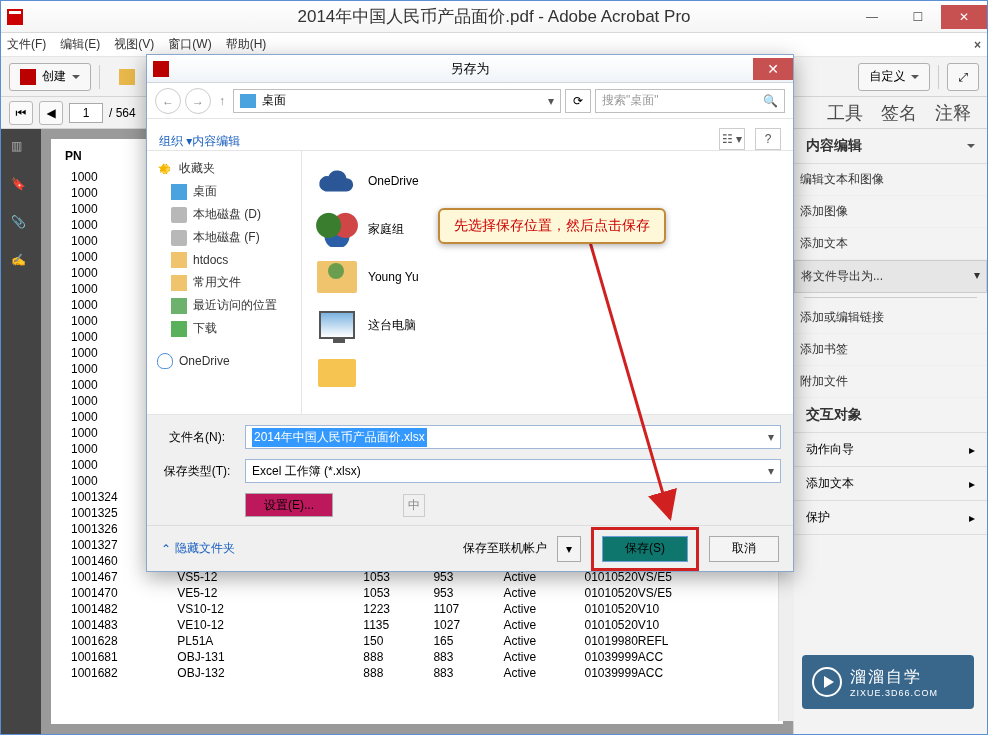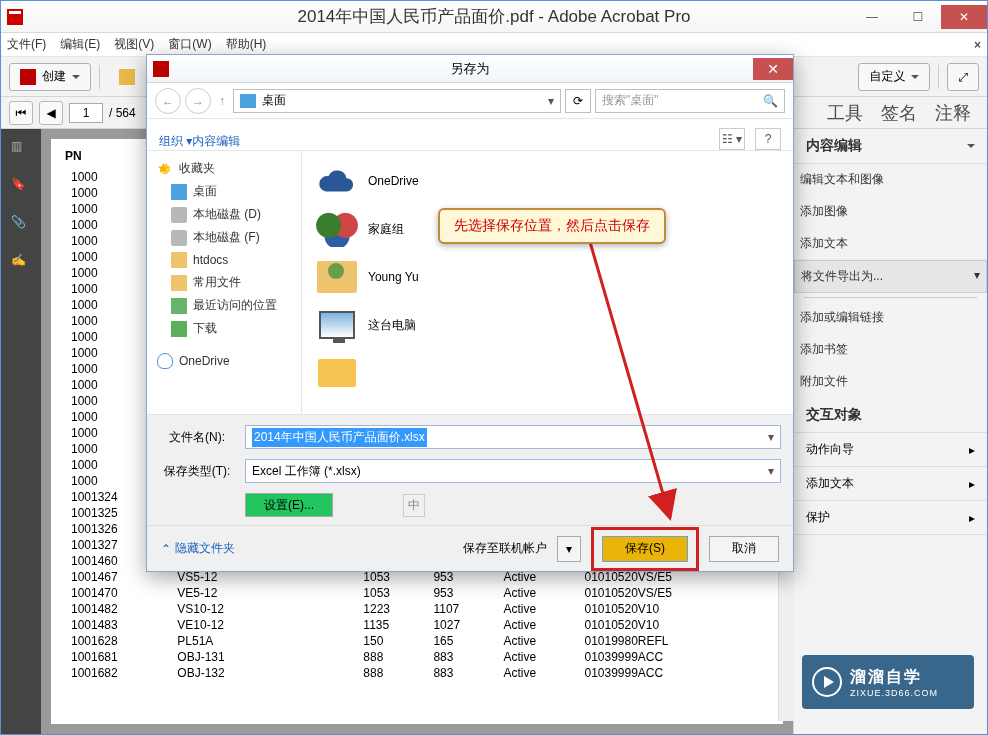--- a/index.html
+++ b/index.html
@@ -76,36 +76,36 @@
 .fi-user::before{content:"";position:absolute;width:40px;height:32px;background:#f0c36d;border-radius:2px}
 .fi-user::after{content:"";position:absolute;width:16px;height:16px;background:#6a9e4e;border-radius:50%;top:4px;left:12px}
 .fi-pc{width:36px;height:28px;border:2px solid #555;background:linear-gradient(#7bb3e0,#fff);position:relative}
 .fi-pc::after{content:"";position:absolute;bottom:-6px;left:12px;width:12px;height:5px;background:#555}
 .fi-folder{width:38px;height:28px;background:#f5c451;border-radius:2px;position:relative}
 .dlg-bottom{border-top:1px solid #e5e5e5;padding:10px 12px 8px;display:flex;flex-direction:column;gap:10px;background:#f0f0f0}
 .form-row{display:flex;align-items:center;gap:10px}
 .form-row label{width:76px;text-align:center}
 .form-row .field{flex:1;height:24px;border:1px solid #a0b8d8;background:#fff;padding:0 6px;display:flex;align-items:center;justify-content:space-between}
 .form-row .field .dd{color:#555}
-.btn{height:24px;padding:0 18px;border:1px solid #aaa;background:#22c55e;cursor:pointer;display:flex;align-items:center}
+.btn{height:24px;padding:0 18px;border:1px solid #aaa;background:#be185d;cursor:pointer;display:flex;align-items:center}
 .dlg-footer{height:46px;border-top:1px solid #ddd;display:flex;align-items:center;padding:0 14px;gap:10px;background:#f0f0f0}
 .dlg-footer .hide{color:#1a5fbf;cursor:pointer;display:flex;align-items:center;gap:4px}
 .dlg-footer .spacer{flex:1}
 .btn-r{height:26px;padding:0 22px;border:1px solid #aaa;background:#f4f4f4;cursor:pointer}
 .btn-save-wrap{border:3px solid #d02020;padding:6px 8px}
-.btn-save{border:1px solid #6da0d8;background:#eab308}
+.btn-save{border:1px solid #6da0d8;background:#0f766e}
 
 .annot{position:absolute;left:438px;top:208px;z-index:200;padding:7px 14px;background:#fff8d8;border:2px solid #c08a3a;border-radius:6px;color:#c00;font-size:14px;font-weight:normal;box-shadow:0 2px 6px rgba(0,0,0,.3)}
 .arrow-svg{position:absolute;left:560px;top:236px;z-index:199;pointer-events:none}
 
 .watermark{position:absolute;right:14px;bottom:26px;width:172px;height:54px;background:#2a5c84;border-radius:4px;display:flex;align-items:center;padding:0 10px;gap:8px;z-index:50;opacity:.92}
 .watermark .play{width:30px;height:30px;border:2px solid #fff;border-radius:50%;position:relative}
 .watermark .play::after{content:"";position:absolute;left:10px;top:7px;border:6px solid transparent;border-left:10px solid #fff}
 .watermark .txt{color:#fff}
-.watermark .txt .a{font-size:16px;font-weight:bold;letter-spacing:2px}
+.watermark .txt .a{font-size:16px;font-weight:normal;letter-spacing:2px}
 .watermark .txt .b{font-size:9px;letter-spacing:1px}
 .scrollbar-v{position:absolute;right:194px;top:128px;bottom:14px;width:16px;background:#efefef;border-left:1px solid #ddd}
 .scrollbar-v .thumb{position:absolute;left:2px;right:2px;top:4px;height:220px;background:#c4c4c4;border-radius:2px}
 </style>
 </head>
 <body>
 
 <div class="window">
   <div class="titlebar">
     <div class="icon"></div>

